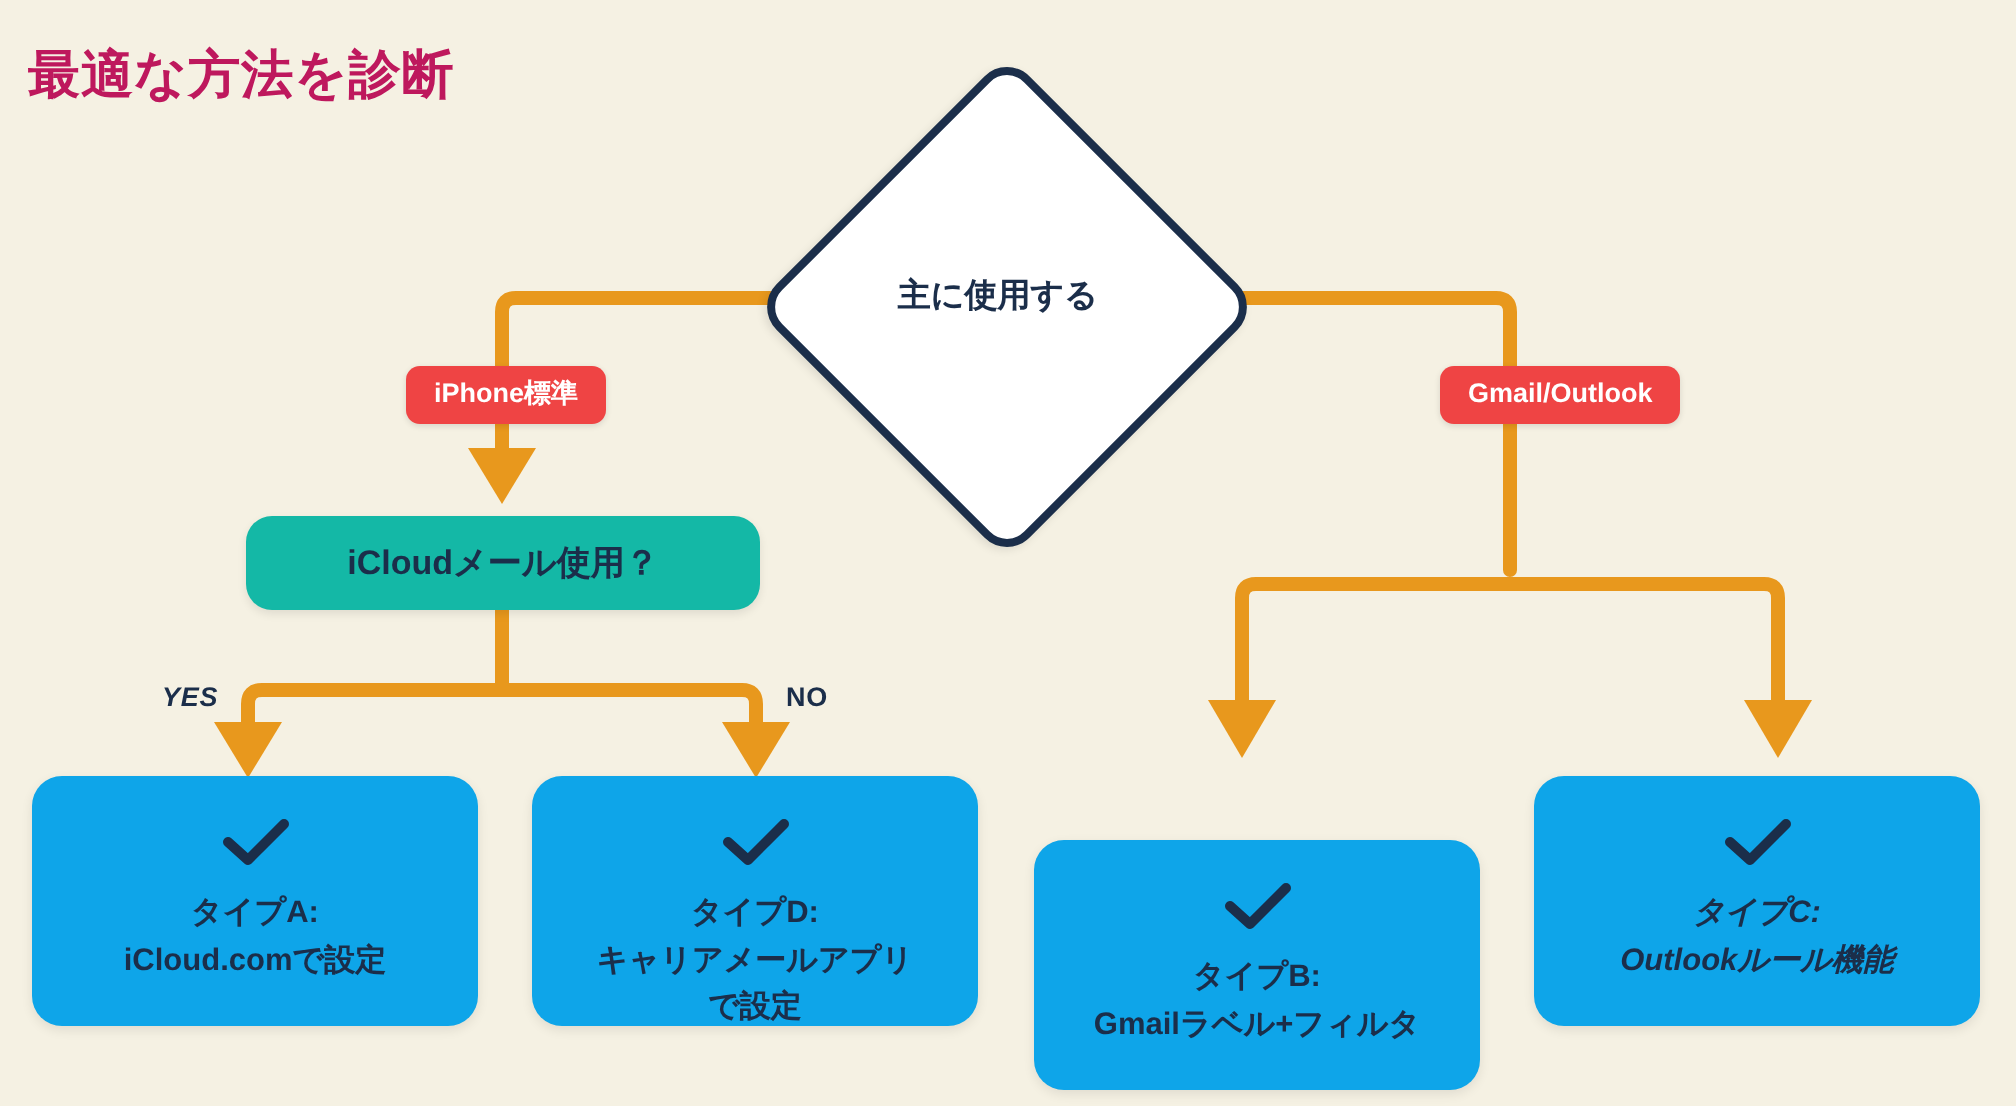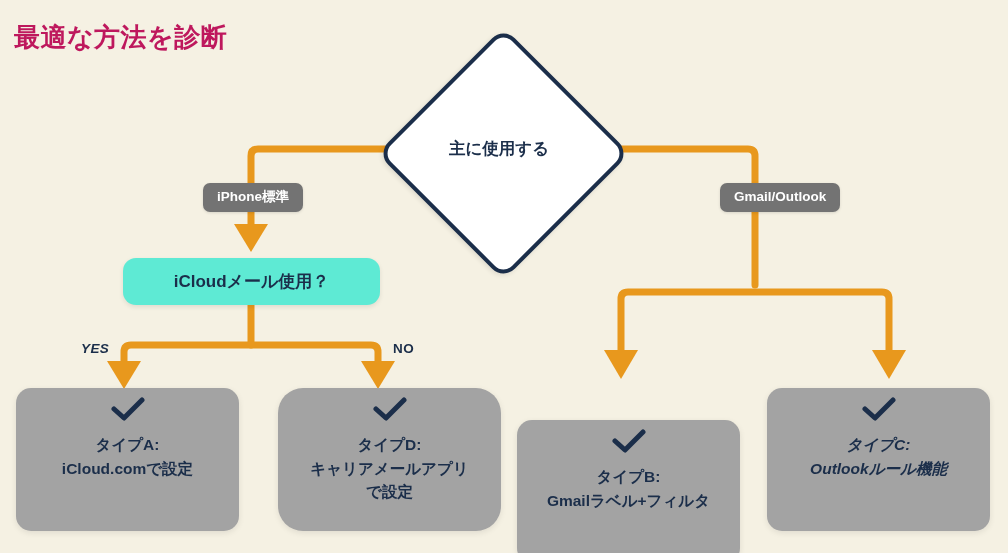--- a/index.html
+++ b/index.html
@@ -45,79 +45,79 @@
     position:absolute;left:0;top:0;width:242px;height:242px;
     display:flex;flex-direction:column;
     align-items:center;justify-content:center;
     color:#1B2E4A;font-size:16.5px;font-weight:bold;
     line-height:1.55;text-align:center;gap:16px;
   }
 
   
   .badge{
     position:absolute;
-    background:#737373;
+    background:#ef4444;
     color:#FFFFFF;
     font-size:13.5px;font-weight:bold;
     padding:7px 14px 8px 14px;
     border-radius:7px;
     white-space:nowrap;
     line-height:1;
     box-shadow:0 1px 3px rgba(0,0,0,.12);
   }
   #badge-left{left:203px;top:183px;}
   #badge-right{left:720px;top:183px;}
 
   
   #icloud{
     position:absolute;left:123px;top:258px;
     width:257px;height:47px;
-    background:#5eead4;
+    background:#14b8a6;
     border-radius:13px;
     display:flex;align-items:center;justify-content:center;
     color:#1B2E4A;font-size:17px;font-weight:bold;
     box-shadow:0 2px 5px rgba(0,0,0,.09);
   }
 
   
   .edge-label{
     position:absolute;
     color:#1B2E4A;font-size:13.5px;font-weight:bold;
     letter-spacing:.4px;
   }
   #lbl-yes{left:81px;top:341px;font-style:italic;}
   #lbl-no{left:393px;top:341px;}
 
   
   .card{
     position:absolute;
-    top:388px;width:223px;height:143px;
-    background:#a3a3a3;
+    top:388px;width:223px;height:125px;
+    background:#0ea5e9;
     border-radius:15px;
     box-shadow:0 2px 6px rgba(0,0,0,.09);
     display:flex;flex-direction:column;
     align-items:center;
-    padding-top:8px;
+    padding-top:20px;
     box-sizing:border-box;
   }
   .card .check{
     width:34px;height:26px;
     margin-bottom:11px;
     flex:none;
   }
   .card .clabel{
     color:#1B2E4A;
     font-size:15.5px;font-weight:bold;
     line-height:1.52;
     text-align:center;
     padding:0 8px;
     white-space:pre-line;
   }
   #card-a{left:16px;}
-  #card-d{left:278px;border-radius:25px;}
+  #card-d{left:266px;}
   #card-b{left:517px;margin-top:32px;}
   #card-c{left:767px;font-style:italic;}
 </style>
 </head>
 <body>
 
 <div id="stage">
 
   <div id="title">最適な方法を診断</div>
 

